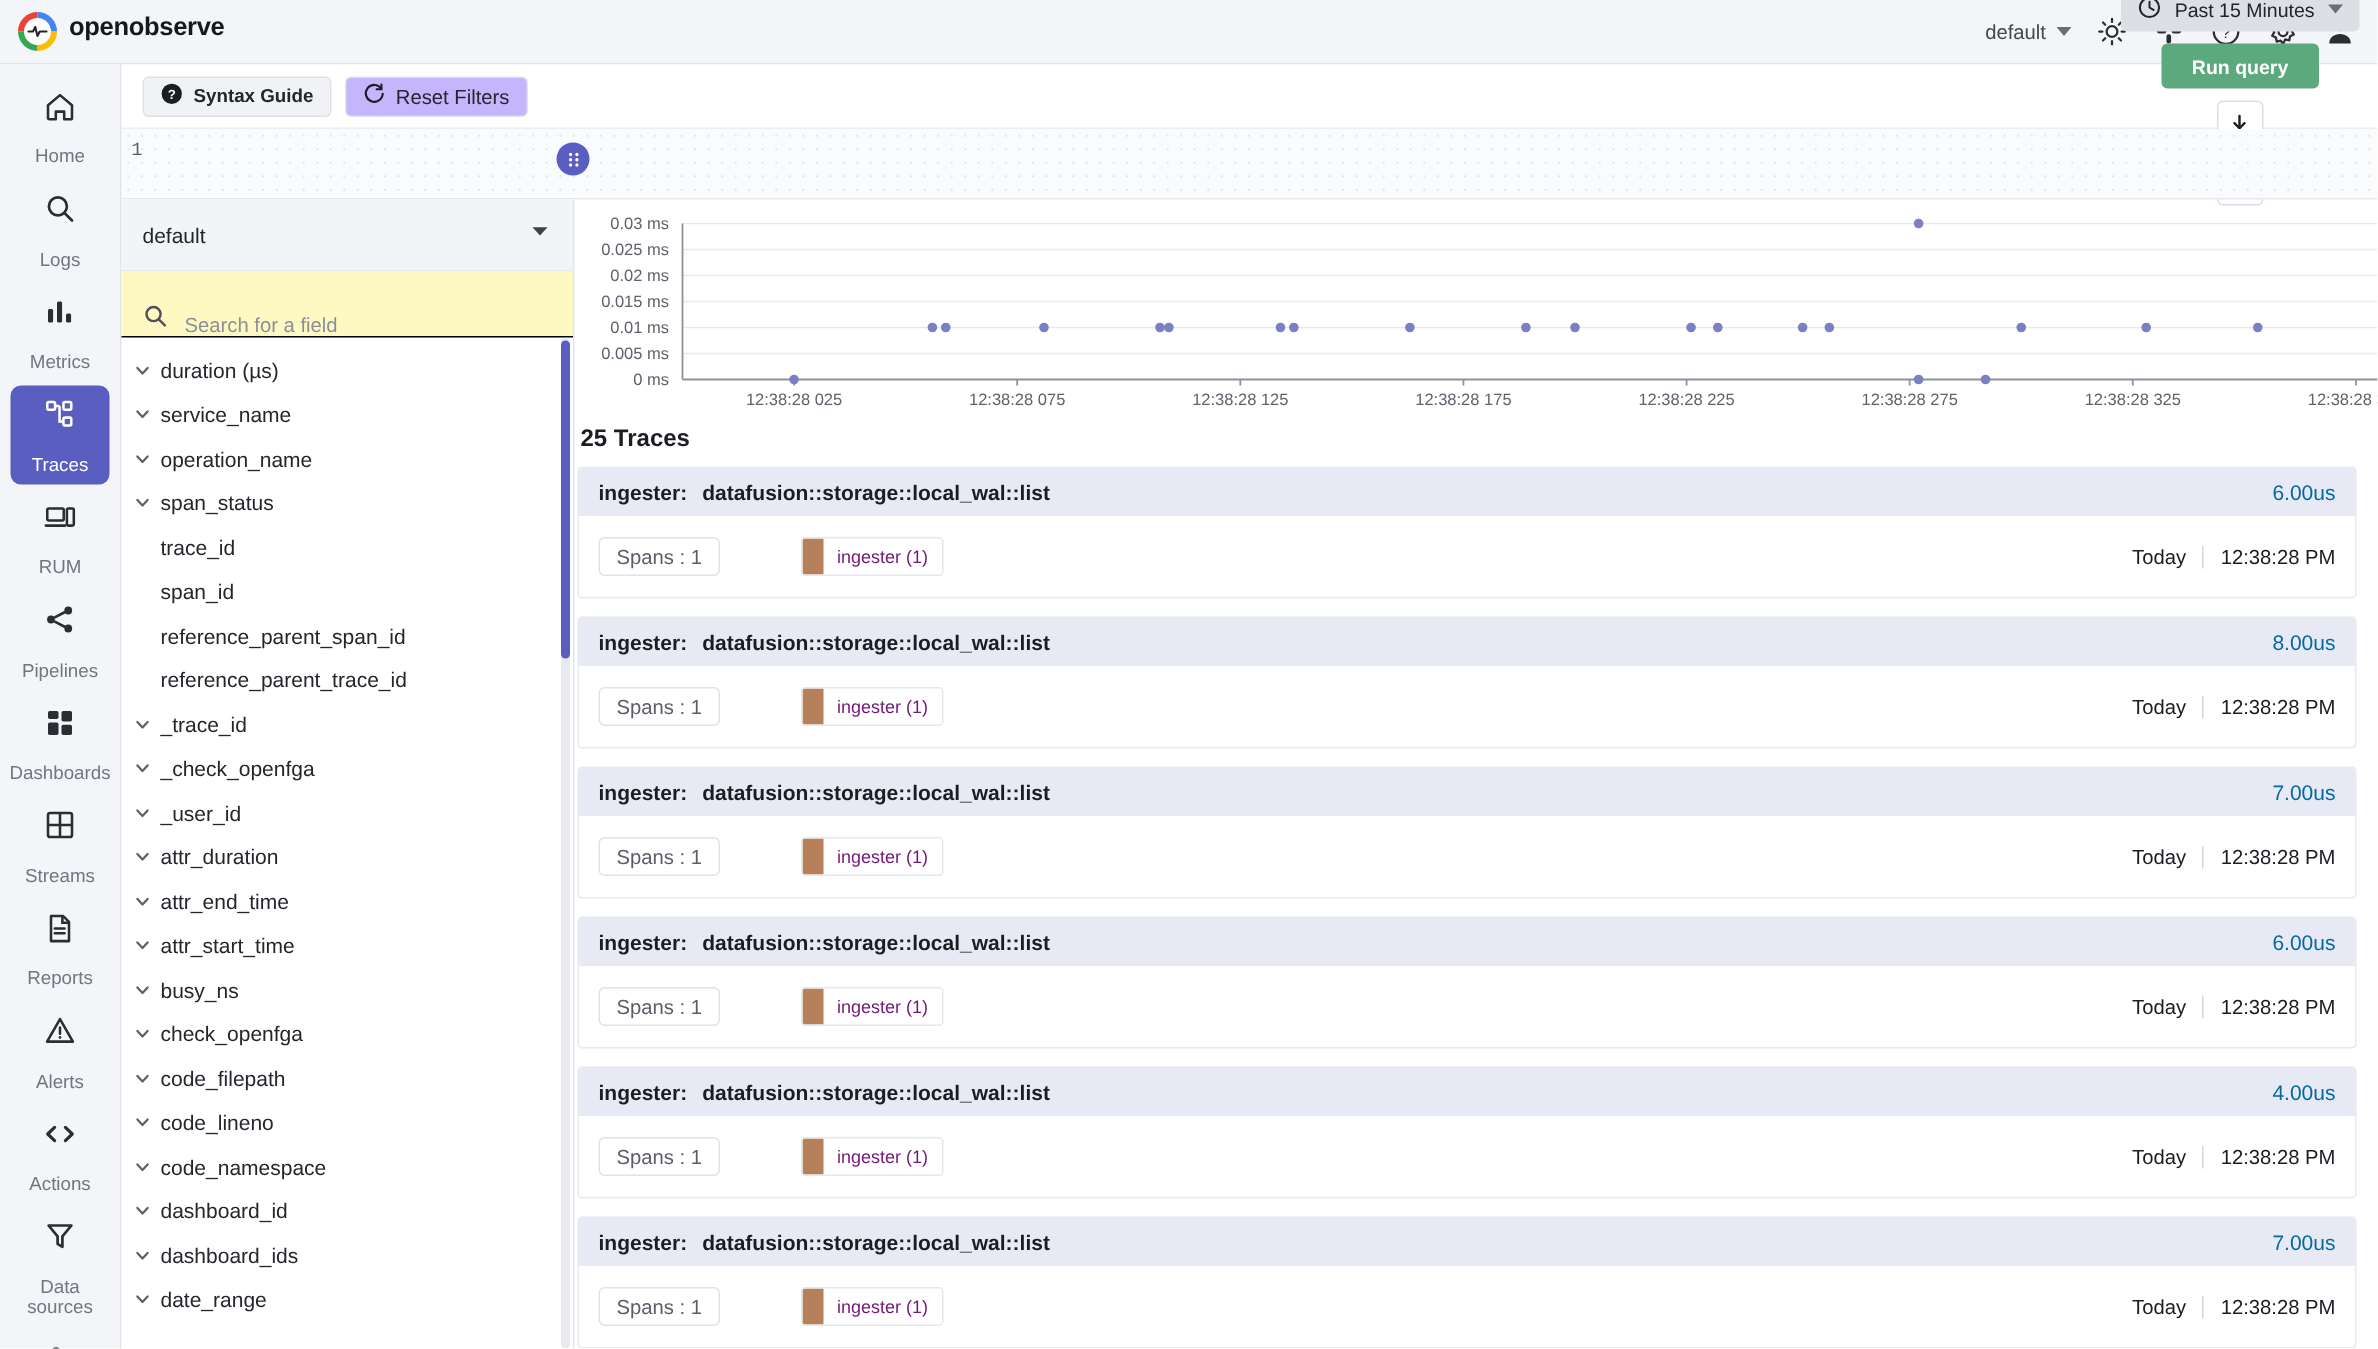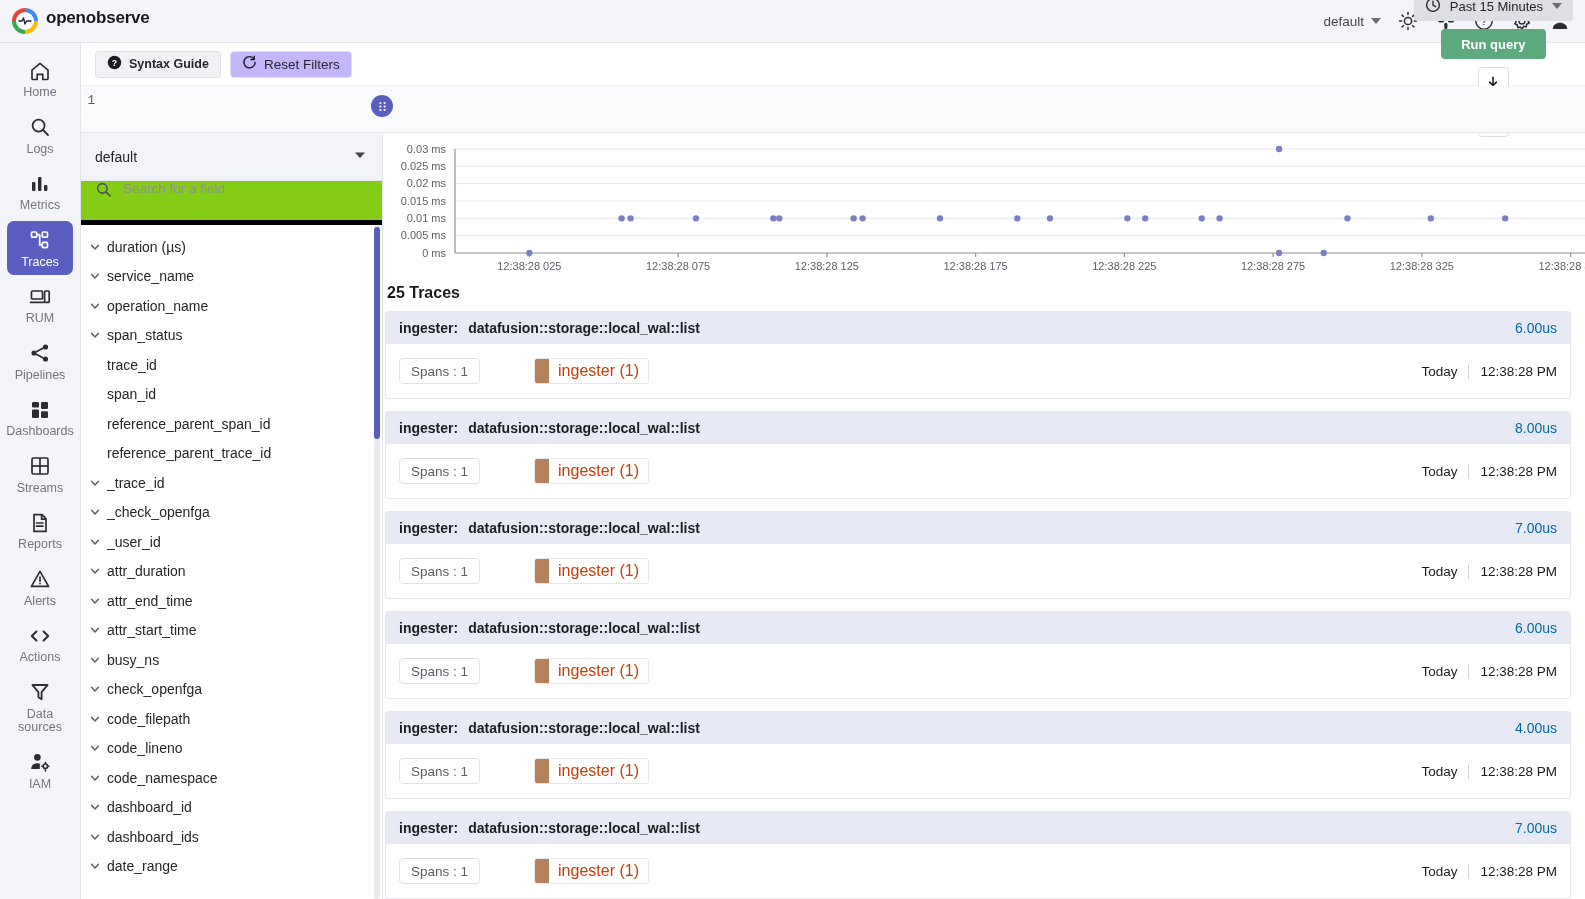--- a/index.html
+++ b/index.html
@@ -50,21 +50,21 @@
     padding-top: 8px;
     display: flex; flex-direction: column; align-items: center;
     gap: 2px;
   }
   .rail-item {
     width: 66px; padding: 7px 2px 6px; border-radius: 7px;
     display: flex; flex-direction: column; align-items: center; gap: 3px;
     cursor: pointer;
   }
   .rail-item .ri-ico { height: 25px; display: flex; align-items: center; justify-content: center; }
-  .rail-item .ri-lbl { font-size: 12.5px; color: #73767f; line-height: 1.08; text-align: center; }
+  .rail-item .ri-lbl { font-size: 12.5px; color: #73767f; line-height: 1.08; text-align: center; margin-top: 12px; }
   .rail-item.active { background: #5a5ec0; }
   .rail-item.active .ri-lbl { color: #ffffff; }
 
   
   .main { flex: 1 1 auto; display: flex; flex-direction: column; min-width: 0; }
 
   .toolbar {
     height: 43px; flex: 0 0 43px;
     background: #ffffff;
     border-bottom: 1px solid #eceef3;
@@ -119,22 +119,22 @@
   .stream-select {
     height: 48px; flex: 0 0 48px;
     background: #f3f4f7; border-bottom: 1px solid #e7e9ee;
     display: flex; align-items: center; padding: 0 14px;
     cursor: pointer;
   }
   .stream-name { font-size: 14px; color: #22242a; }
   .stream-arrow { margin-left: auto; }
   .fsearch {
     height: 44px; flex: 0 0 44px;
-    background: #84cc16; border-bottom: 5px solid #000000;
-    display: flex; align-items: flex-start; gap: 11px; padding: 0 14px;
+    background: #fef9c3; border-bottom: 1px solid #000000;
+    display: flex; align-items: flex-end; gap: 11px; padding: 0 14px;
   }
   .fsearch input {
     border: none; outline: none; background: transparent;
     font-size: 13.5px; font-family: inherit; color: #22242a; width: 100%;
   }
   .fsearch input::placeholder { color: #8c8f98; }
   .flist { flex: 1 1 auto; overflow: hidden; padding-top: 7px; position: relative; }
   .frow {
     height: 29.5px; display: flex; align-items: center; gap: 6px;
     padding-left: 7px; font-size: 14px; color: #24262c; cursor: pointer;
@@ -182,21 +182,21 @@
   .tc-body { height: 54px; display: flex; align-items: center; padding: 0 13px; }
   .spans-badge {
     height: 26px; padding: 0 11px; border: 1px solid #e0e2e8; border-radius: 4px;
     display: flex; align-items: center; font-size: 13.5px; color: #5b5e67;
   }
   .svc-chip {
     margin-left: 54px; height: 26px; border: 1px solid #e6e8ed; border-radius: 3px;
     display: flex; align-items: center; overflow: hidden; background: #ffffff;
   }
   .svc-swatch { width: 14px; height: 100%; background: #b5805a; }
-  .svc-chip-lbl { font-size: 16px; color: #c2410c; padding: 0 9px; }
+  .svc-chip-lbl { font-size: 12px; color: #701a75; padding: 0 9px; }
   .tc-when { margin-left: auto; display: flex; align-items: flex-start; gap: 11px; font-size: 13.5px; color: #1b1d22; }
   .tc-sep { width: 1px; height: 15px; background: #d4d6dd; }
 
   .axis-txt { font-family: "Liberation Sans", sans-serif; font-size: 11px; fill: #5e626b; }
 </style>
 </head>
 <body>
 
 <div id="app">
 

